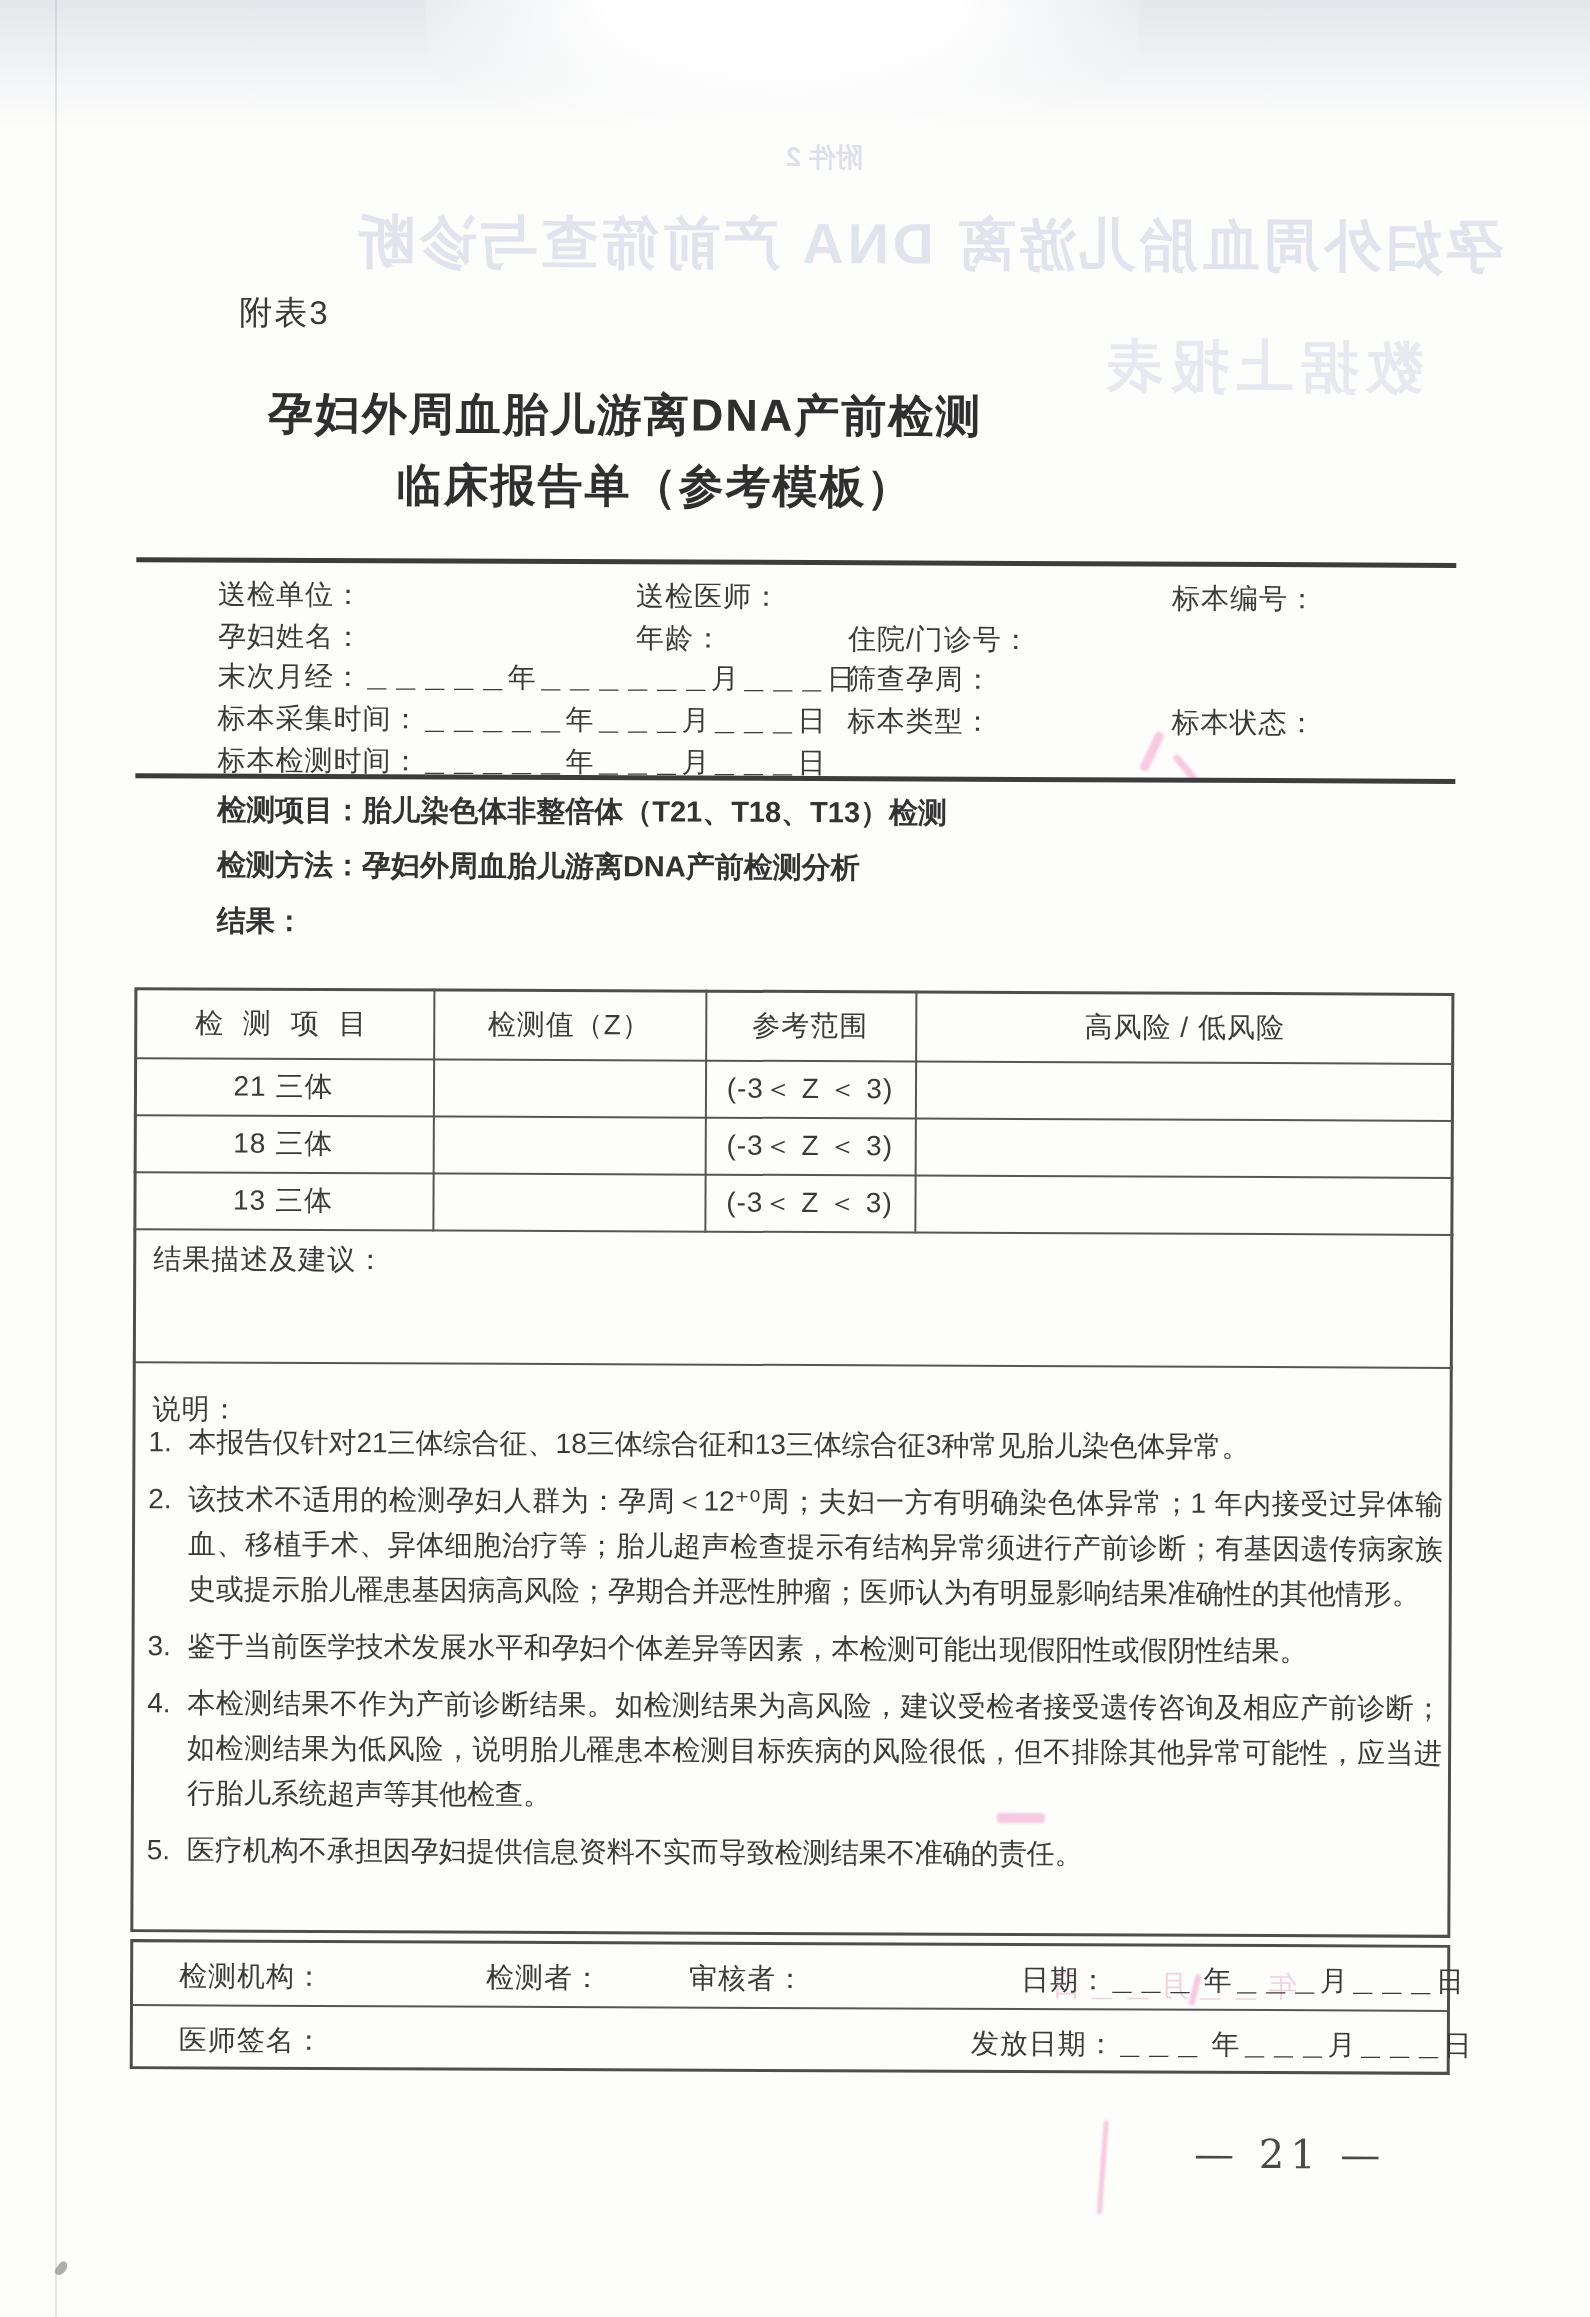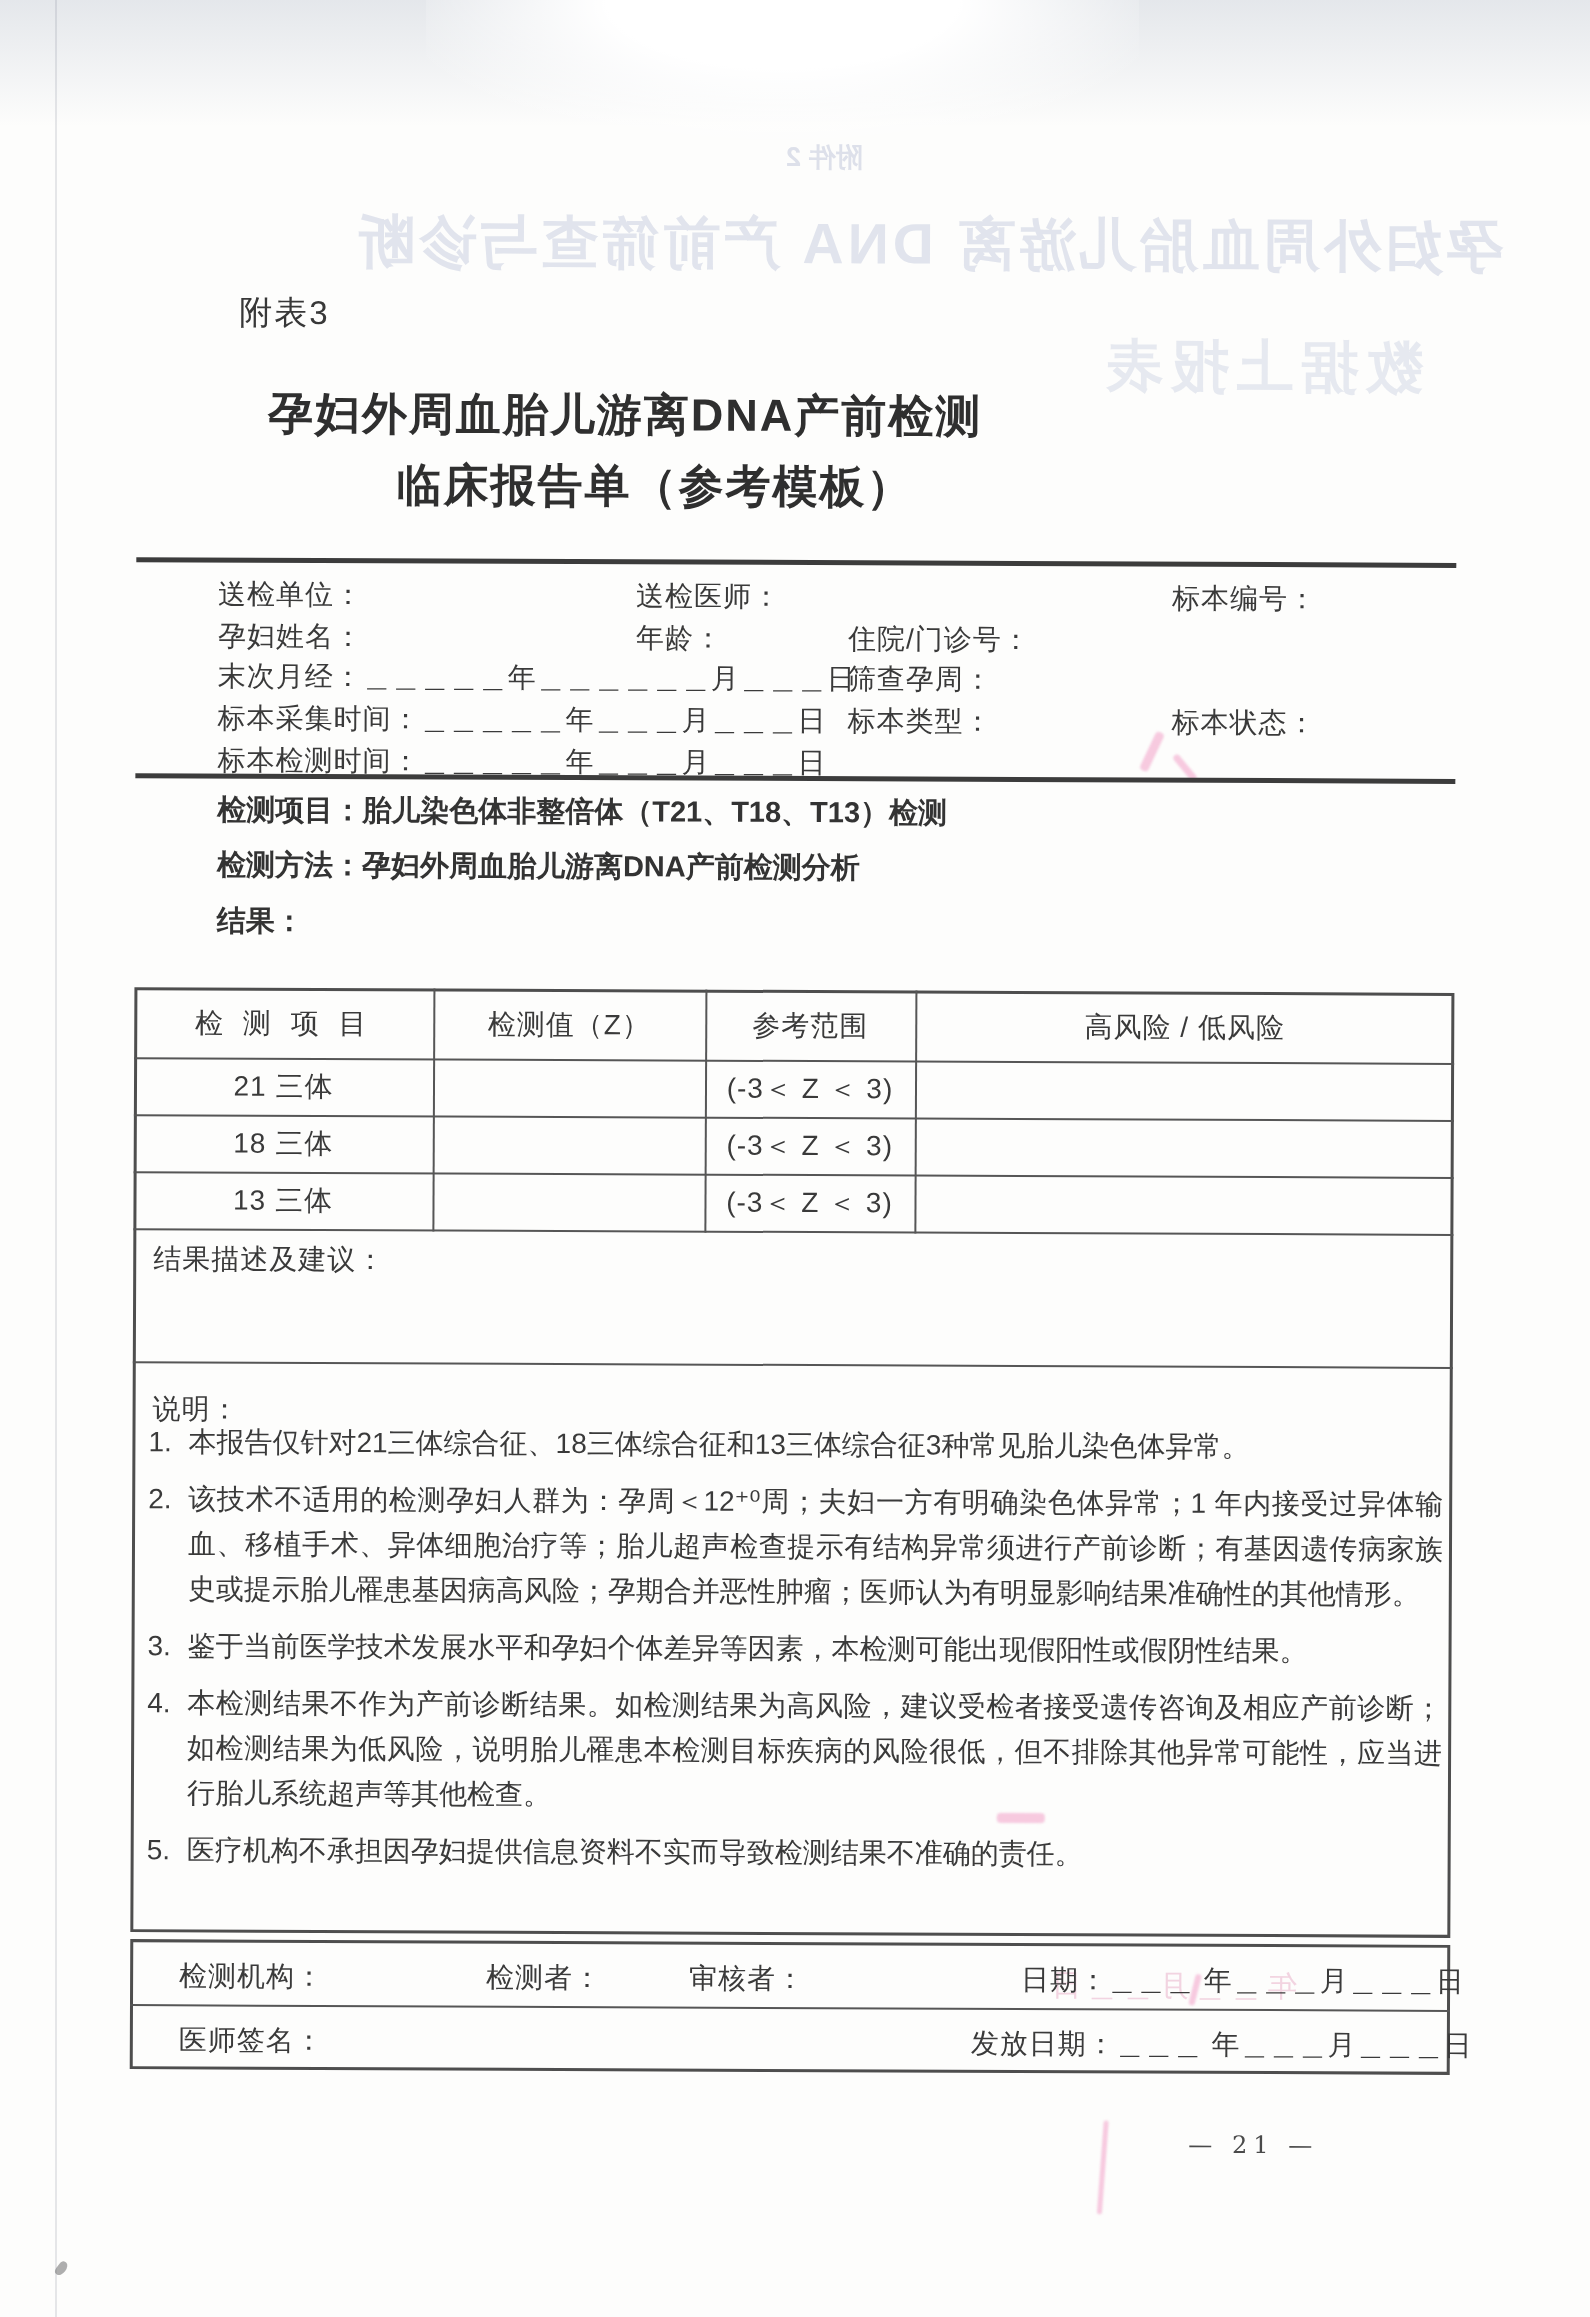--- a/index.html
+++ b/index.html
@@ -41,21 +41,21 @@
     border:3px solid #4e4e4e;box-sizing:border-box;}
   .footer-box{position:absolute;left:134px;top:1942px;width:1320px;height:130px;
     border:3px solid #4e4e4e;box-sizing:border-box;}
   .cell{position:absolute;display:flex;align-items:center;justify-content:center;
     font-size:28px;color:#3a3a3a;letter-spacing:1px;}
   .notes-block{position:absolute;left:150px;top:1422px;width:1295px;font-size:28px;
     color:#3a3a3a;line-height:45px;}
   .note{position:relative;padding-left:40px;margin-bottom:12px;text-align:justify;
     white-space:normal;}
   .note-num{position:absolute;left:0;top:0;}
-  .pagenum{left:1193px;top:2129px;width:198px;text-align:left;font-size:24px;
+  .pagenum{left:1193px;top:2129px;width:198px;text-align:right;font-size:40px;
     font-family:"DejaVu Serif","Liberation Serif",serif;color:#4a4a4a;letter-spacing:6px;}
 </style>
 </head>
 <body>
 
 <div class="page">
 
   <div class="scan-top"></div>
   <div class="scan-top-white"></div>
   <div class="scan-edge"></div>

